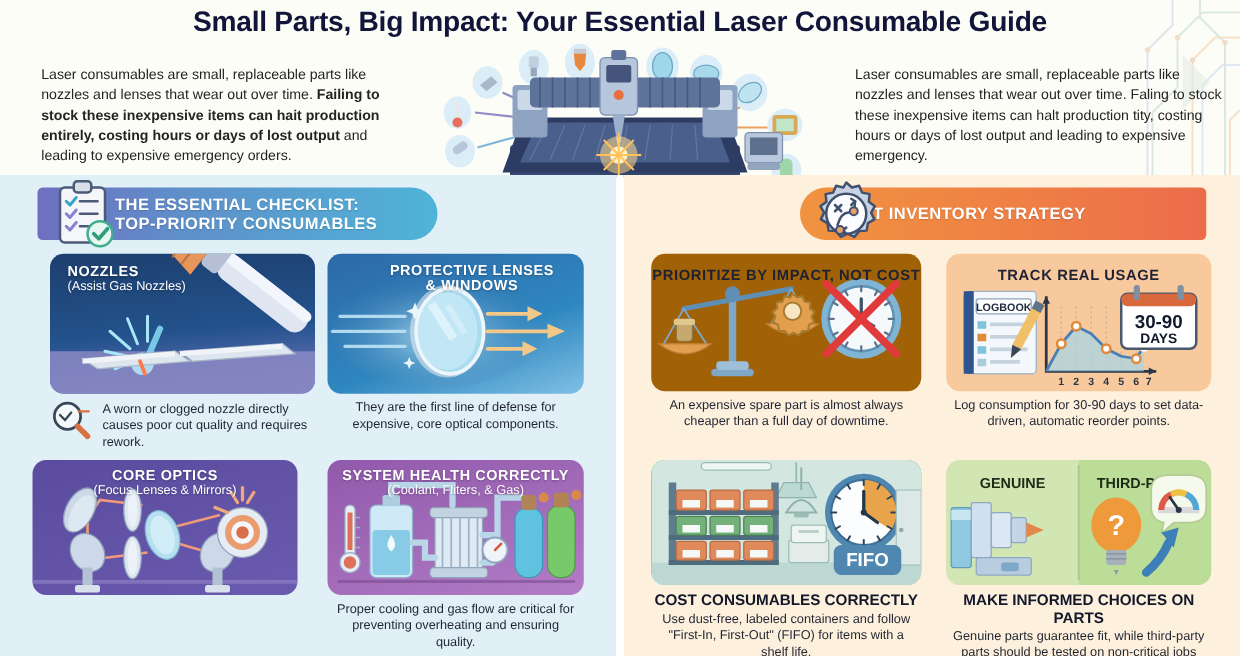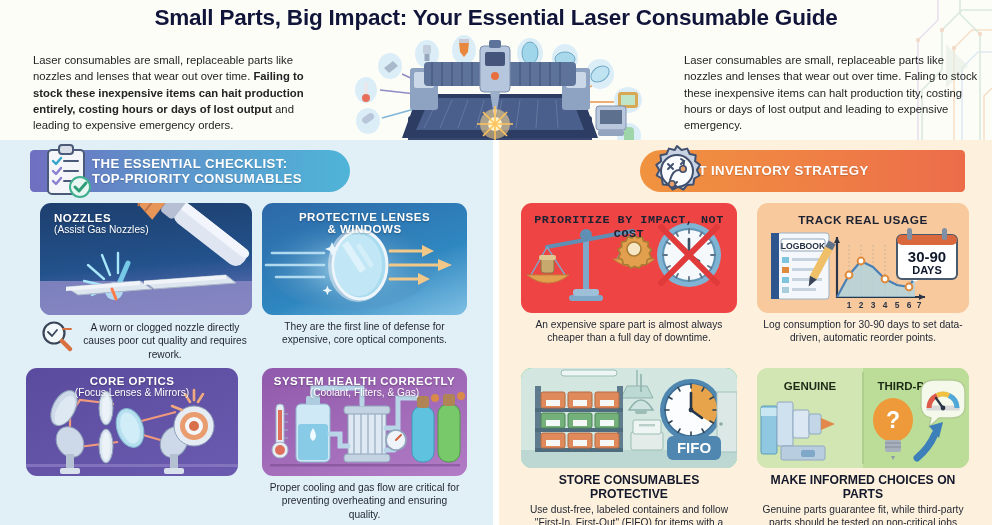--- a/index.html
+++ b/index.html
@@ -84,47 +84,47 @@
     font-weight: bold; color: #ffffff; z-index: 4;
     text-shadow: 0 1px 2px rgba(0,0,0,.3);
   }
   .card-title.dark { color: #1d2233; text-shadow: none; }
   .card-title .t1 { font-size: 11.5px; letter-spacing: .5px; display: block; }
   .card-title .t2 { font-size: 10.2px; font-weight: normal; display: block; }
   .card-cap {
     font-size: 10.2px; line-height: 13.4px; color: #1f2430; text-align: center;
     margin-top: 5px; padding: 0 4px;
   }
-  .card-cap.left-align { text-align: center; }
+  .card-cap.left-align { text-align: left; }
   .card-cap-head {
     font-size: 12.2px; font-weight: bold; color: #14182b; text-align: center;
     margin-top: 5px;
   }
 
   
   #card-nozzles { left: 40px; top: 203px; width: 212px; }
   #card-lenses  { left: 262px; top: 203px; width: 205px; }
   #card-optics  { left: 26px; top: 368px; width: 212px; }
   #card-health  { left: 262px; top: 368px; width: 205px; }
   
   #card-prioritize { left: 521px; top: 203px; width: 216px; }
   #card-track      { left: 757px; top: 203px; width: 212px; }
   #card-store      { left: 521px; top: 368px; width: 216px; }
   #card-parts      { left: 757px; top: 368px; width: 212px; }
 
   #card-nozzles .card-art { height: 112px; background: linear-gradient(175deg,#1d3f6e 0%,#23528c 55%,#7b79c4 100%); }
   #card-lenses  .card-art { height: 112px; background: linear-gradient(160deg,#2d68a8 0%,#2f87c0 60%,#7fc0e4 100%); }
   #card-optics  .card-art { height: 108px; background: linear-gradient(160deg,#5a4b9e 0%,#6b5bb0 100%); }
   #card-health  .card-art { height: 108px; background: linear-gradient(160deg,#9059ab 0%,#b37cc6 100%); }
-  #card-prioritize .card-art { height: 110px; background: #ef4444; font-family: Liberation Mono, monospace; }
+  #card-prioritize .card-art { height: 110px; background: #a16207; }
   #card-track      .card-art { height: 110px; background: #f8c99d; }
   #card-store      .card-art { height: 100px; background: #22c55e; }
   #card-parts      .card-art { height: 100px; background: #cbe3a9; }
 
-  .ct-top { top: 8px; }
+  .ct-top { top: 8px; margin-left: 13px; }
   .ct-top2 { top: 7px; }
 
   svg { display: block; }
 </style>
 </head>
 <body>
 
 <div id="page">
 
   <div class="header">
@@ -714,21 +714,21 @@
         <g>
           <rect x="196" y="24" width="20" height="60" fill="#dce8e5" stroke="#a5c2bc"></rect>
           <circle cx="200" cy="56" r="1.8" fill="#8fa9a4"></circle>
         </g>
         <g>
           <rect x="146" y="68" width="54" height="24" rx="6" fill="#4f87b0"></rect>
           <text x="173" y="85" font-family="Liberation Sans, sans-serif" font-size="15" font-weight="bold" text-anchor="middle" fill="#ffffff">FIFO</text>
         </g>
       </svg>
     </div>
-    <div class="card-cap-head">STORE CONSUMABLES PROTECTIVE</div>
+    <div class="card-cap-head">COST CONSUMABLES CORRECTLY</div>
     <div class="card-cap" style="margin-top:2px;">
       <span>Use dust-free, labeled containers and follow</span><br>
       <span>"First-In, First-Out" (FIFO) for items with a shelf life.</span>
     </div>
   </div>
 
   <div class="card" id="card-parts">
     <div class="card-art">
       <svg viewBox="0 0 212 100" width="212" height="100" style="position:absolute;left:0;top:0;">
         <rect x="0" y="0" width="106" height="100" fill="#d2e6b4"></rect>

